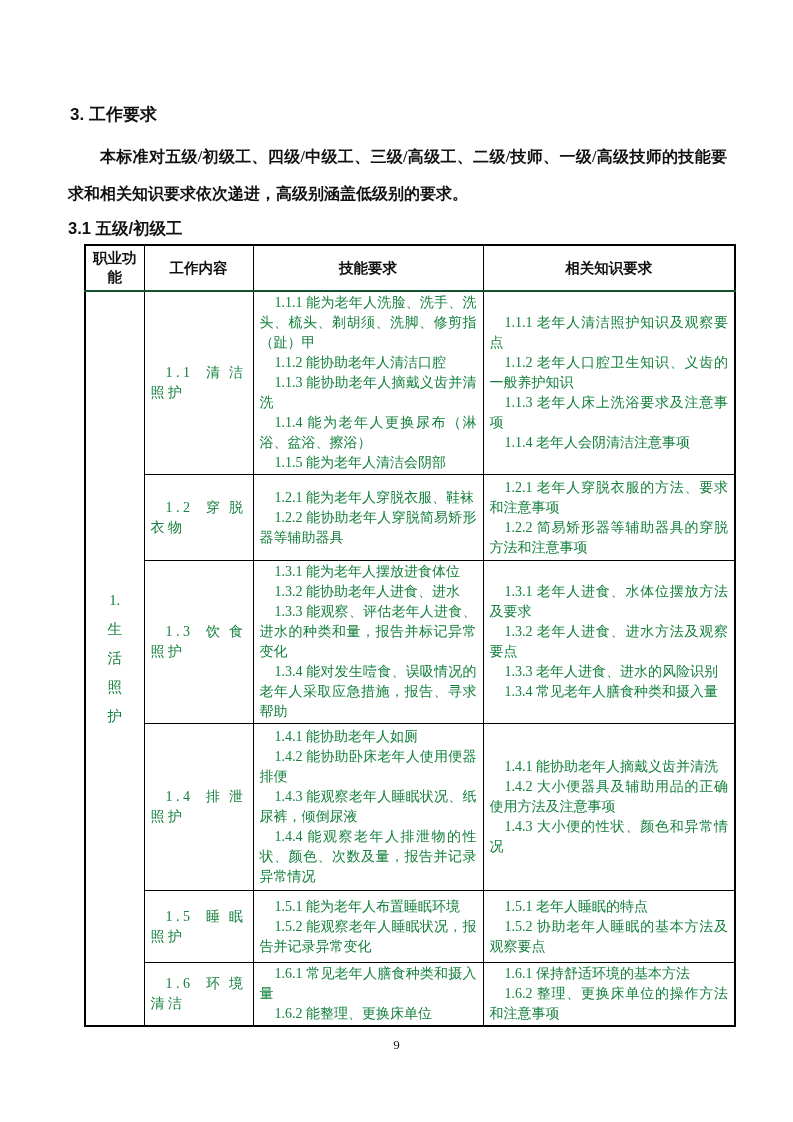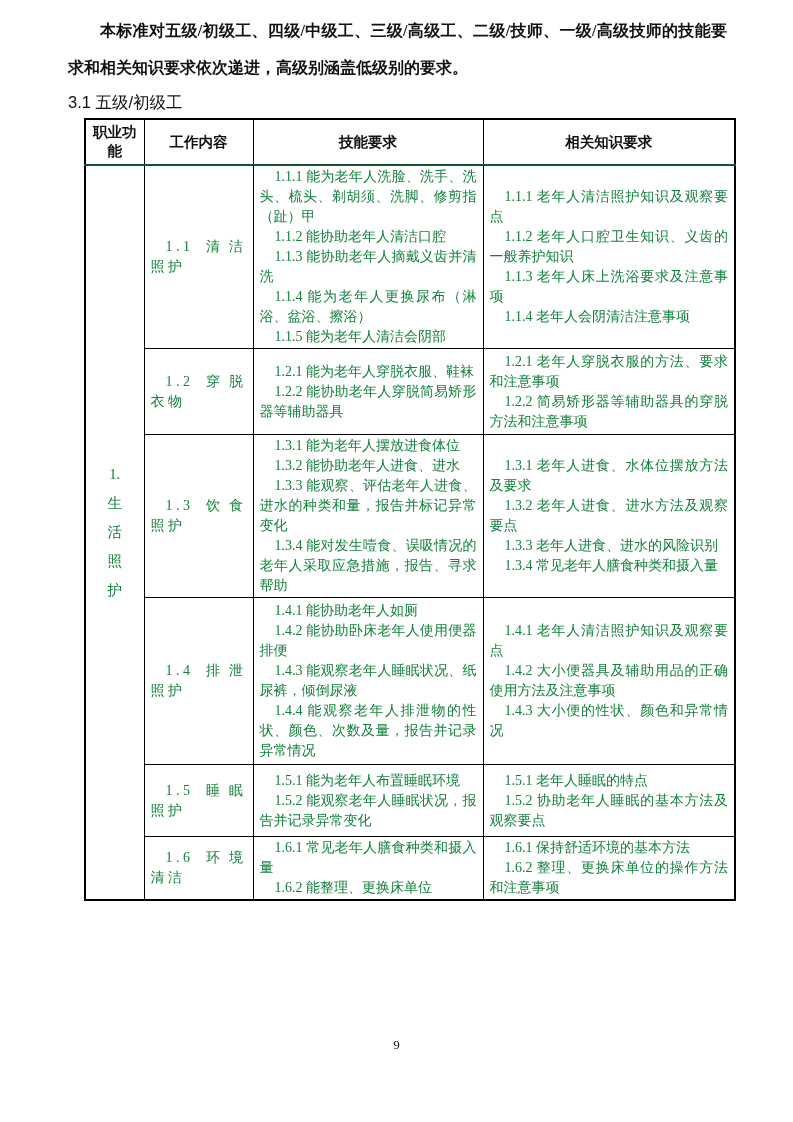--- a/index.html
+++ b/index.html
@@ -25,21 +25,21 @@
     font-size: 16px;
     line-height: 37px;
     text-align: justify;
     text-indent: 2em;
     color: #111;
     font-weight: bold;
   }
   .h2 {
     margin: 5px 0 0 68px;
     font-family: "Liberation Sans", "DejaVu Sans", sans-serif;
-    font-weight: normal;
+    font-weight: bold;
     font-size: 16.5px;
     line-height: 22px;
     color: #111;
   }
   table.req {
     margin: 5px 0 0 84px;
     width: 650px;
     table-layout: fixed;
     border-collapse: collapse;
     border: 2px solid #000;
@@ -77,20 +77,21 @@
     text-align: center;
     font-size: 13px;
     color: #111;
   }
 </style>
 </head>
 <body>
 
 <div class="page">
 
+  <h2 class="h1">3. 工作要求</h2>
 
   <p class="intro">本标准对五级/初级工、四级/中级工、三级/高级工、二级/技师、一级/高级技师的技能要求和相关知识要求依次递进，高级别涵盖低级别的要求。</p>
 
   <h3 class="h2">3.1 五级/初级工</h3>
 
   <table class="req">
     <colgroup>
       <col style="width:59px">
       <col style="width:109px">
       <col style="width:230px">
@@ -164,21 +165,21 @@
         <td class="task-cell">
           <p>1.4 排泄照护</p>
         </td>
         <td class="skill-cell">
           <p>1.4.1 能协助老年人如厕</p>
           <p>1.4.2 能协助卧床老年人使用便器排便</p>
           <p>1.4.3 能观察老年人睡眠状况、纸尿裤，倾倒尿液</p>
           <p>1.4.4 能观察老年人排泄物的性状、颜色、次数及量，报告并记录异常情况</p>
         </td>
         <td class="know-cell">
-          <p>1.4.1 老年人清洁照护知识及观察要点</p>
+          <p>1.4.1 能协助老年人摘戴义齿并清洗</p>
           <p>1.4.2 大小便器具及辅助用品的正确使用方法及注意事项</p>
           <p>1.4.3 大小便的性状、颜色和异常情况</p>
         </td>
       </tr>
       <tr class="r4">
         <td class="task-cell">
           <p>1.5 睡眠照护</p>
         </td>
         <td class="skill-cell">
           <p>1.5.1 能为老年人布置睡眠环境</p>

